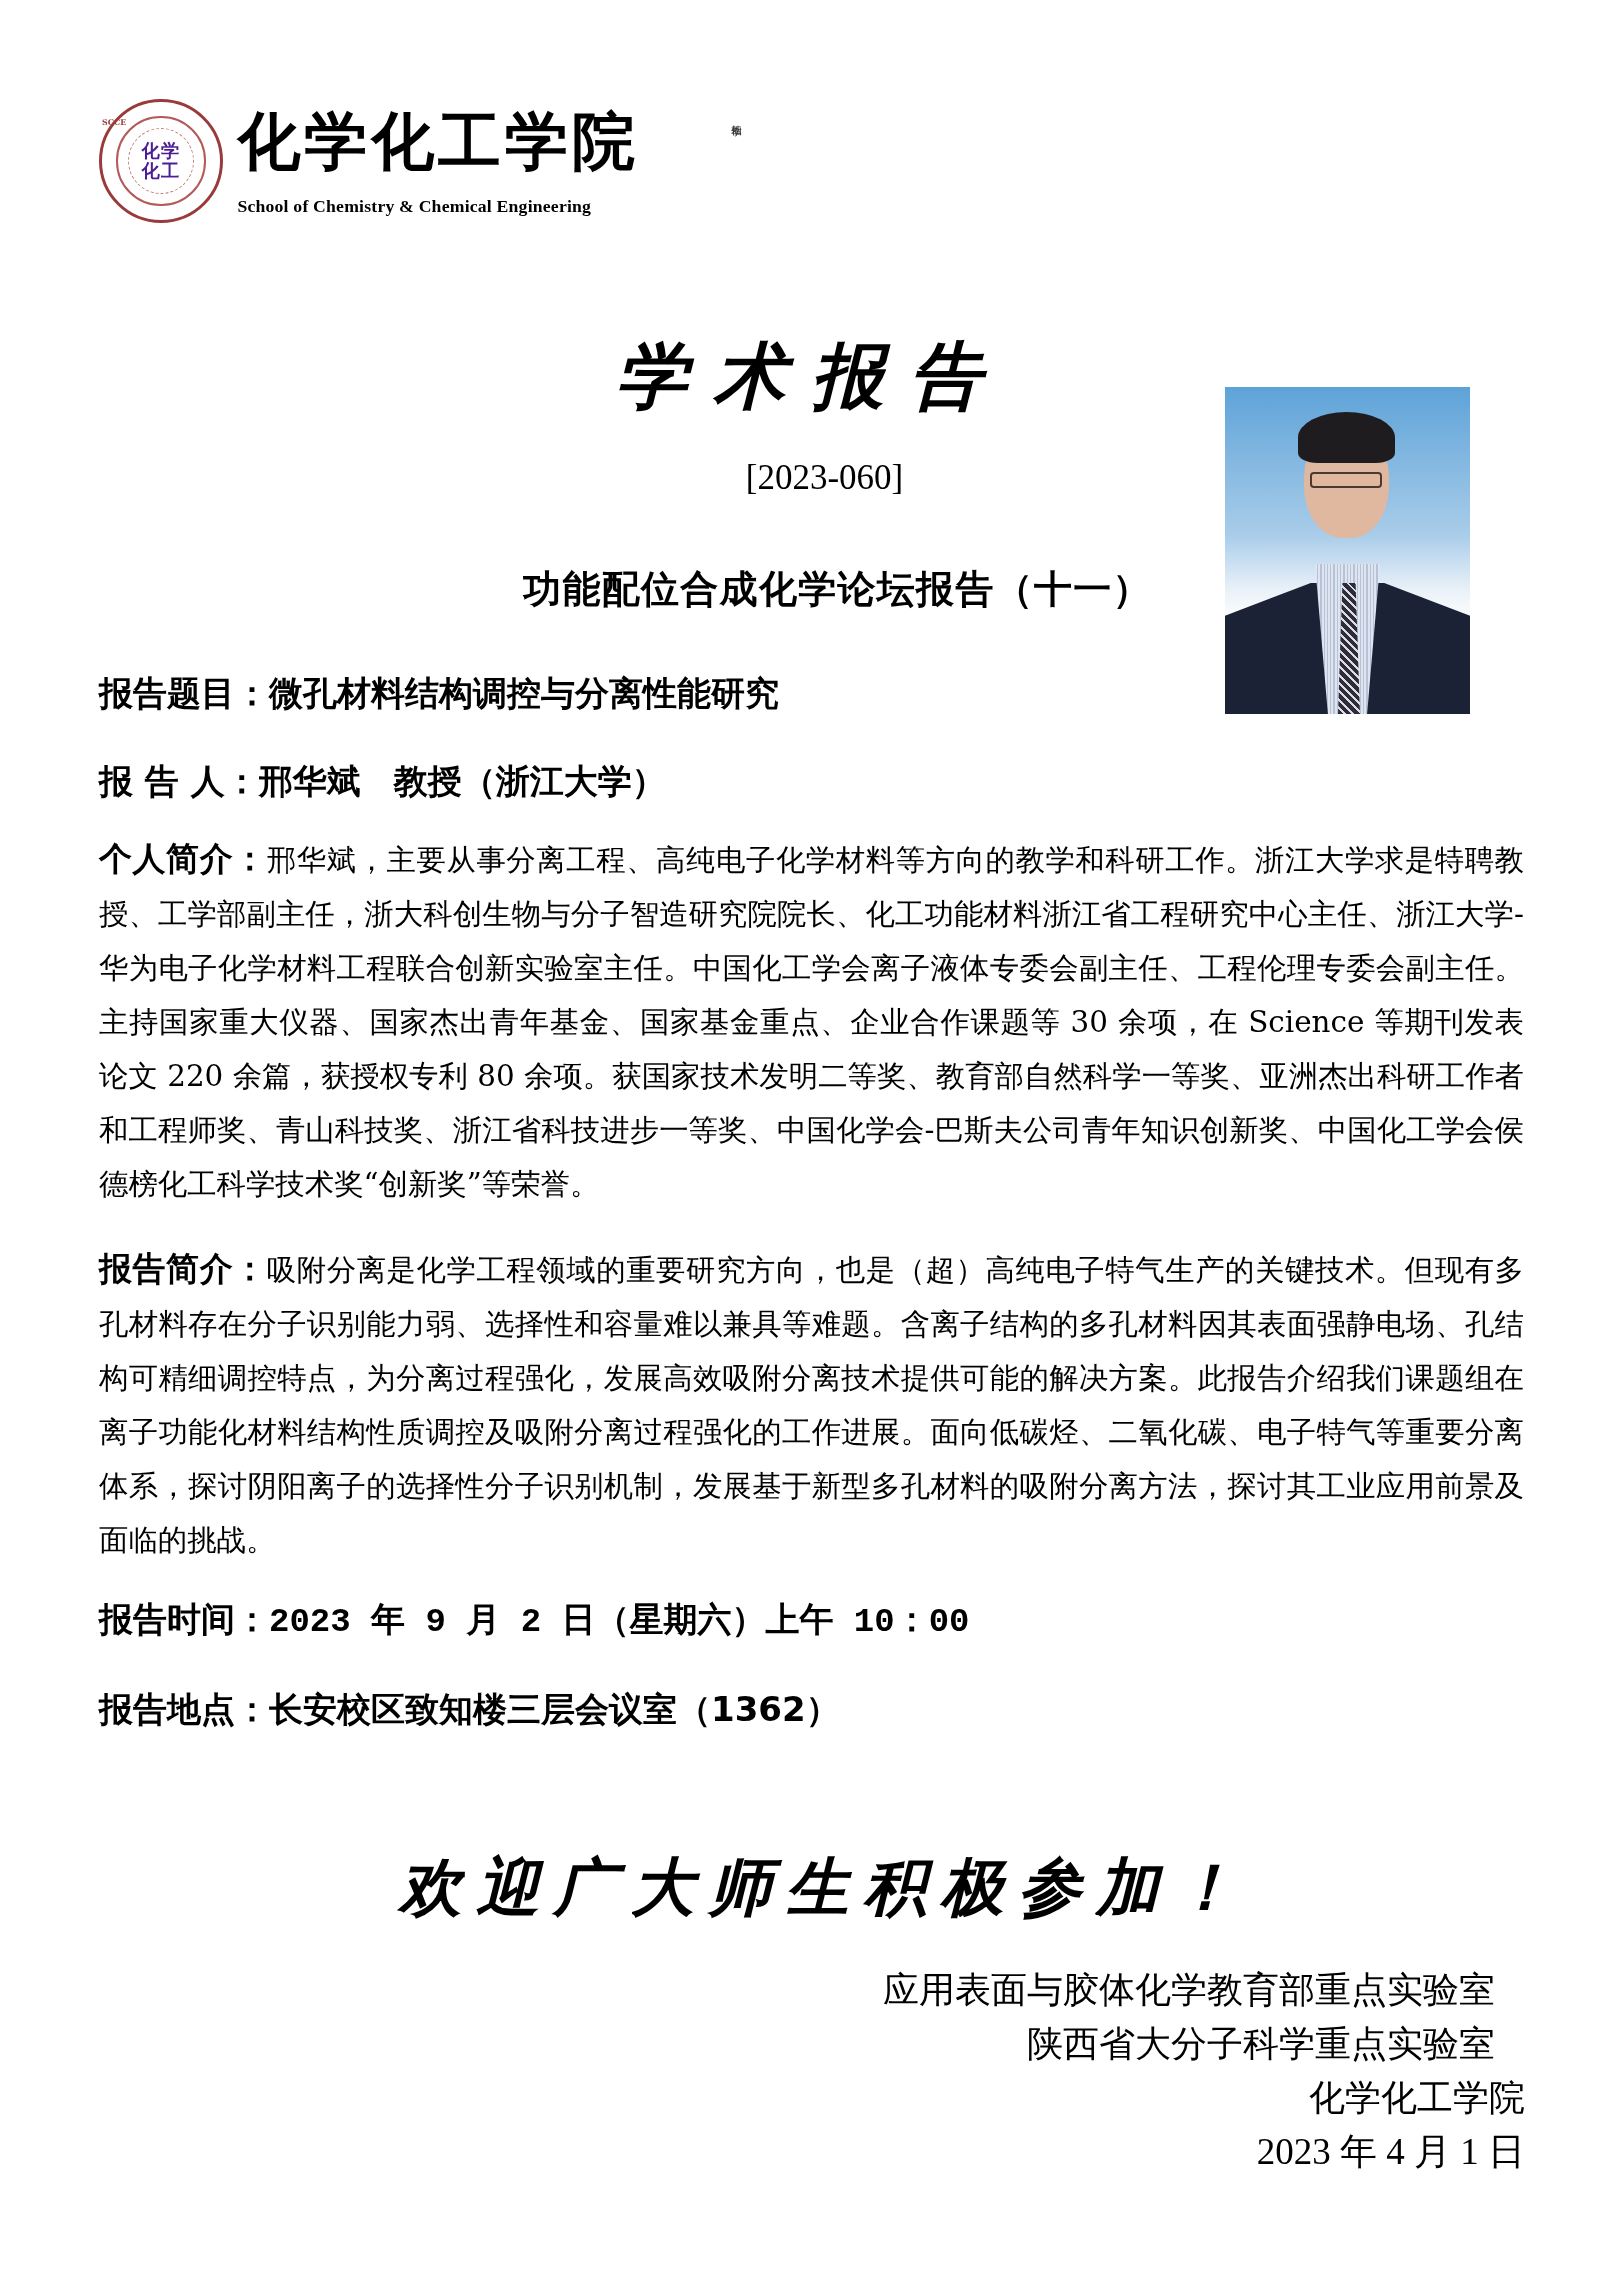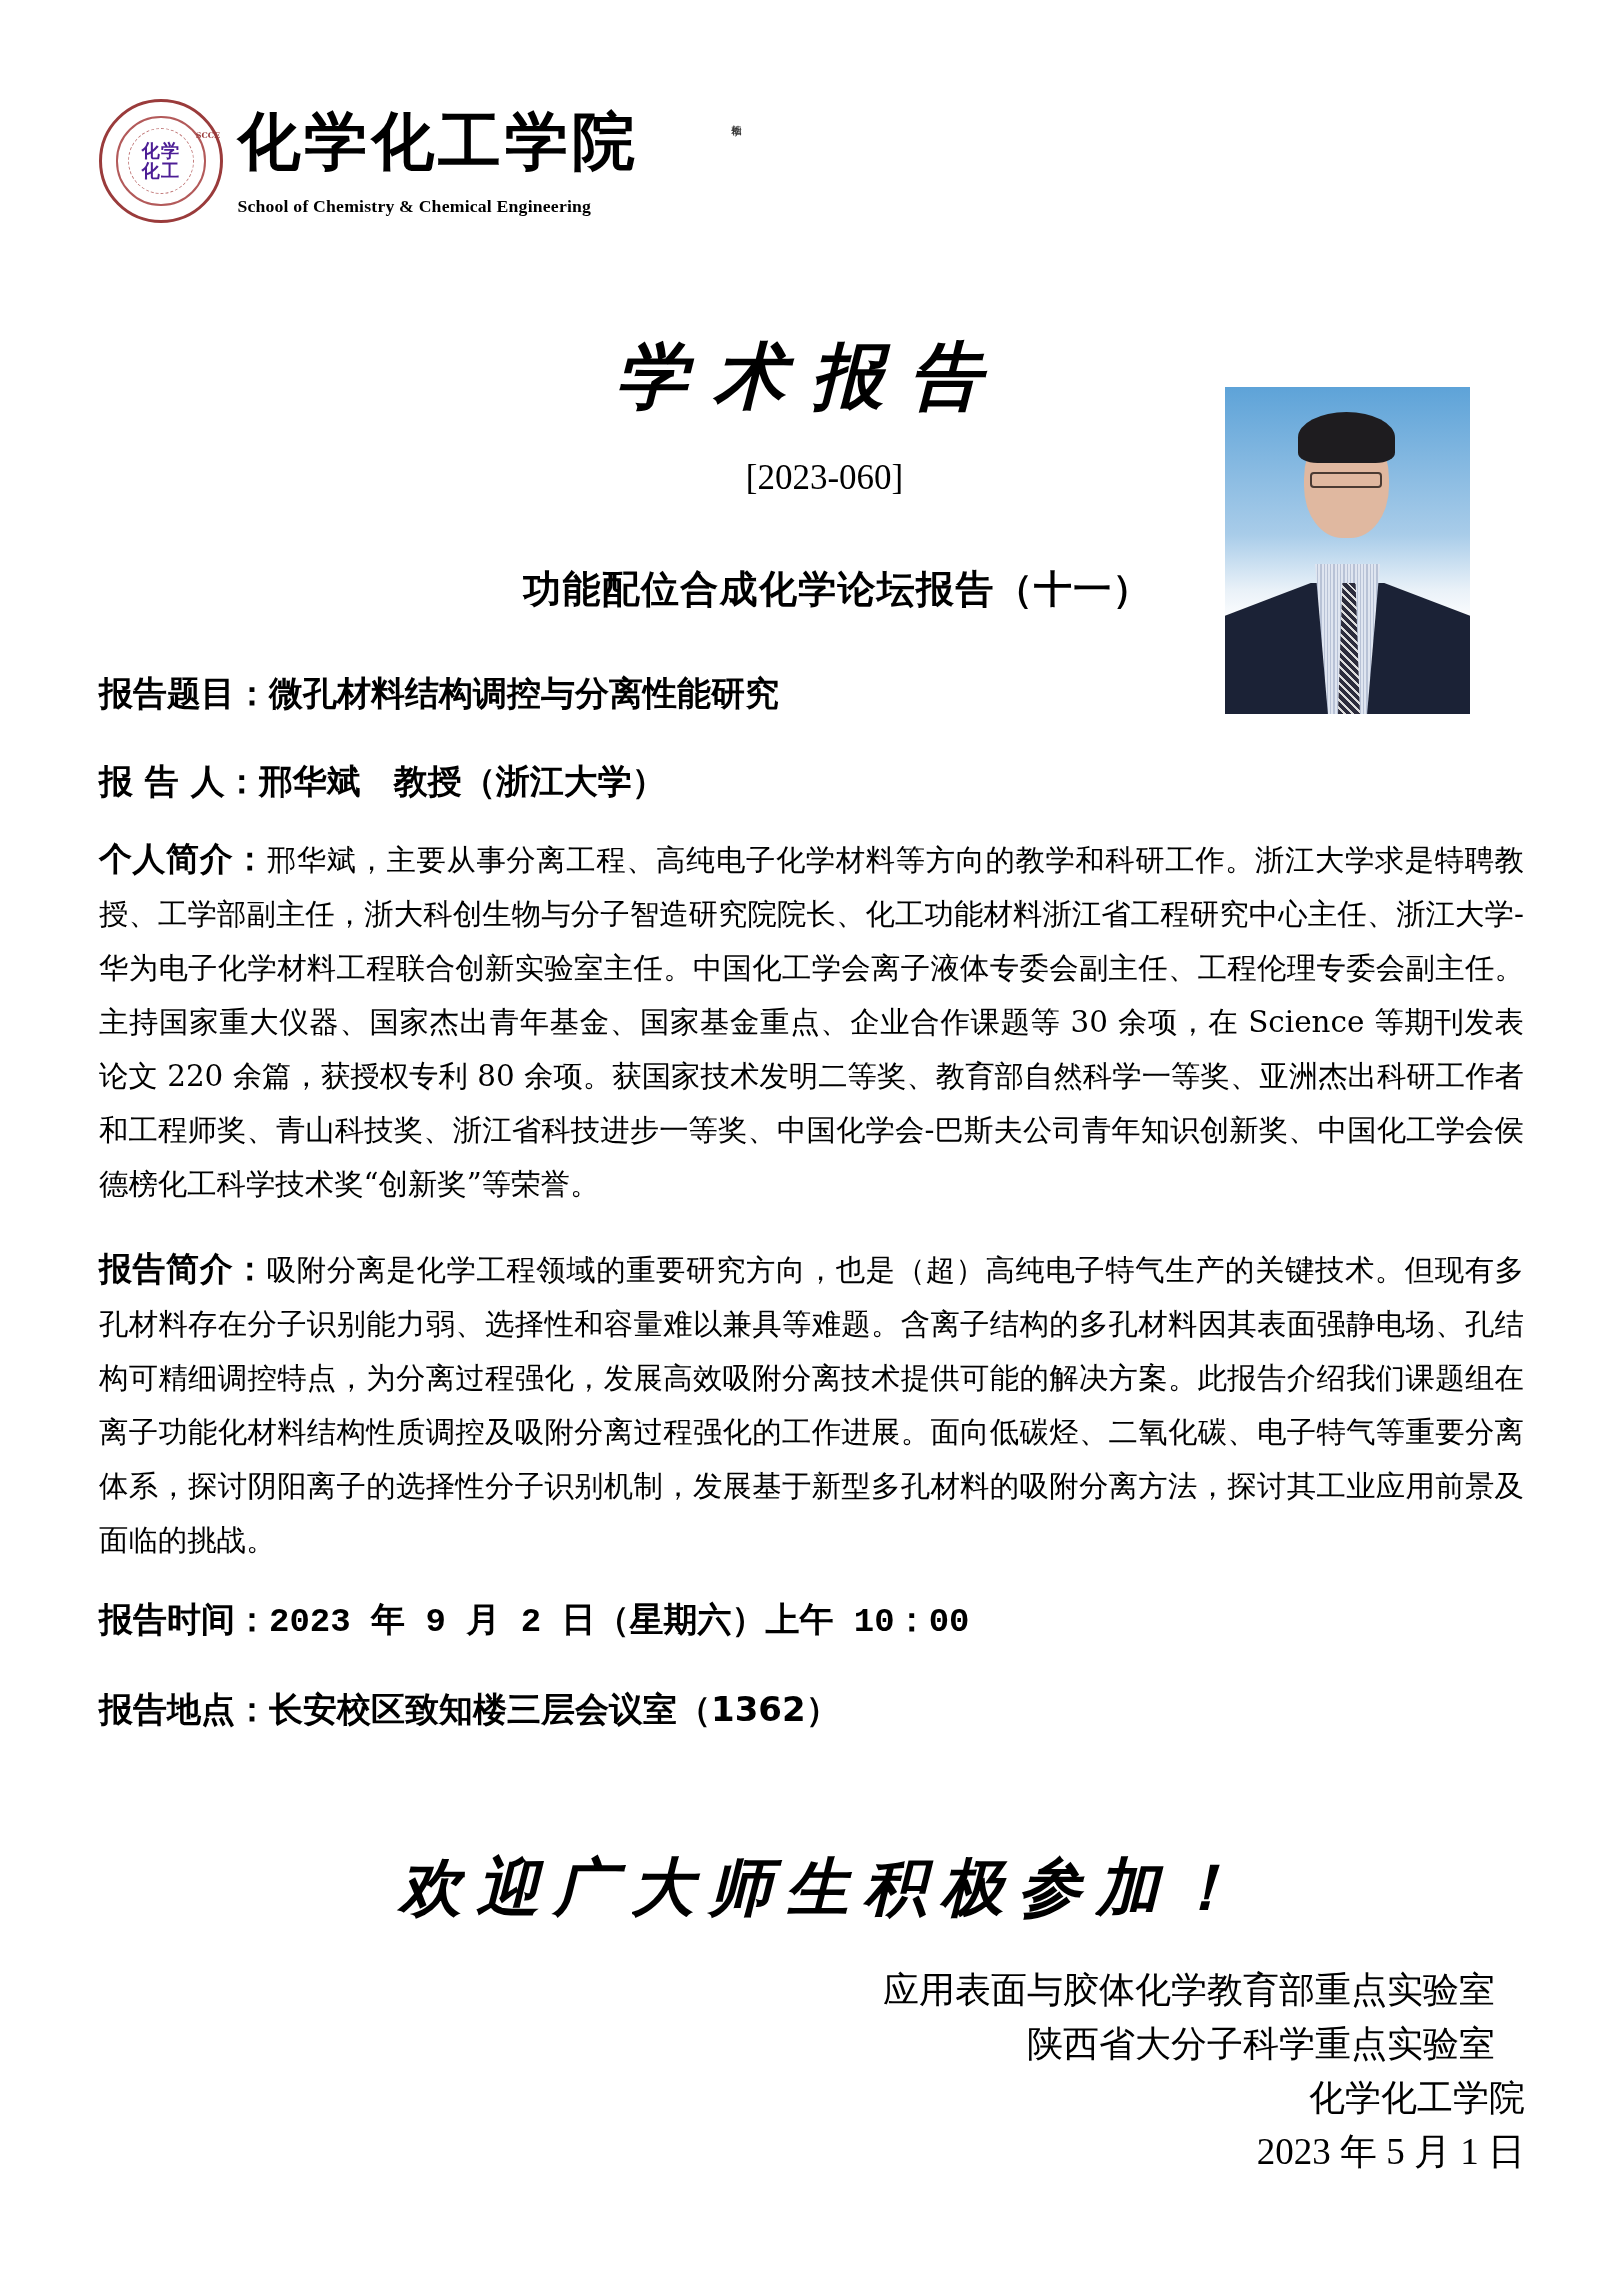--- a/index.html
+++ b/index.html
@@ -8,21 +8,21 @@
 
   
   .logo-wrap { position: absolute; left: 99px; top: 99px; display: flex; align-items: center; }
   .seal { width: 124px; height: 124px; border-radius: 50%; border: 3.3px solid #9a3b3b;
           box-sizing: border-box; position: relative; display: flex; align-items: center; justify-content: center; }
   .seal::before { content: ""; position: absolute; inset: 14.4px; border-radius: 50%; border: 2px solid #b35a5a; }
   .seal::after { content: ""; position: absolute; inset: 26px; border-radius: 50%; border: 1.3px dashed #c07878; }
   .seal-core { position: relative; z-index: 1; color: #4c1d95; font-size: 18.3px; font-weight: bold;
                line-height: 19.6px; text-align: center; width: 46px; letter-spacing: 1.3px;
                font-family: "DejaVu Serif", serif; }
-  .seal-abbr { position: absolute; top: 29px; left: 0; right: 0; text-align: right; color: #9a3b3b;
+  .seal-abbr { position: absolute; top: 16px; left: 0; right: 0; text-align: left; color: #9a3b3b;
                font-size: 7.9px; font-weight: bold; z-index: 1; }
   .logo-text { margin-left: 14.4px; }
   .logo-cn { font-size: 63px; font-weight: bold; letter-spacing: 3.9px; line-height: 72px;
              font-family: "DejaVu Sans", sans-serif; }
   .logo-sig { position: absolute; left: 631px; top: 18.3px; font-size: 10.5px; writing-mode: vertical-rl; color: #333; }
   .logo-en { font-size: 17.7px; font-weight: bold; font-family: "Liberation Serif", serif; margin-top: 18px; letter-spacing: 0.2px; }
 
   
   .main-title { position: absolute; left: 0; width: 1623px; top: 321px; text-align: center;
                 font-size: 72px; font-weight: bold; letter-spacing: 26px; line-height: 111px;
@@ -127,14 +127,14 @@
 
 <div class="field f-place">
   <span class="label">报告地点：</span><span>长安校区致知楼三层会议室（1362）</span>
 </div>
 
 <div class="welcome">欢迎广大师生积极参加！</div>
 
 <div class="sign s1">应用表面与胶体化学教育部重点实验室</div>
 <div class="sign s2">陕西省大分子科学重点实验室</div>
 <div class="sign s3">化学化工学院</div>
-<div class="sign s4">2023 年 5 月 1 日</div>
+<div class="sign s4">2023 年 4 月 1 日</div>
 
 
 </body></html>

